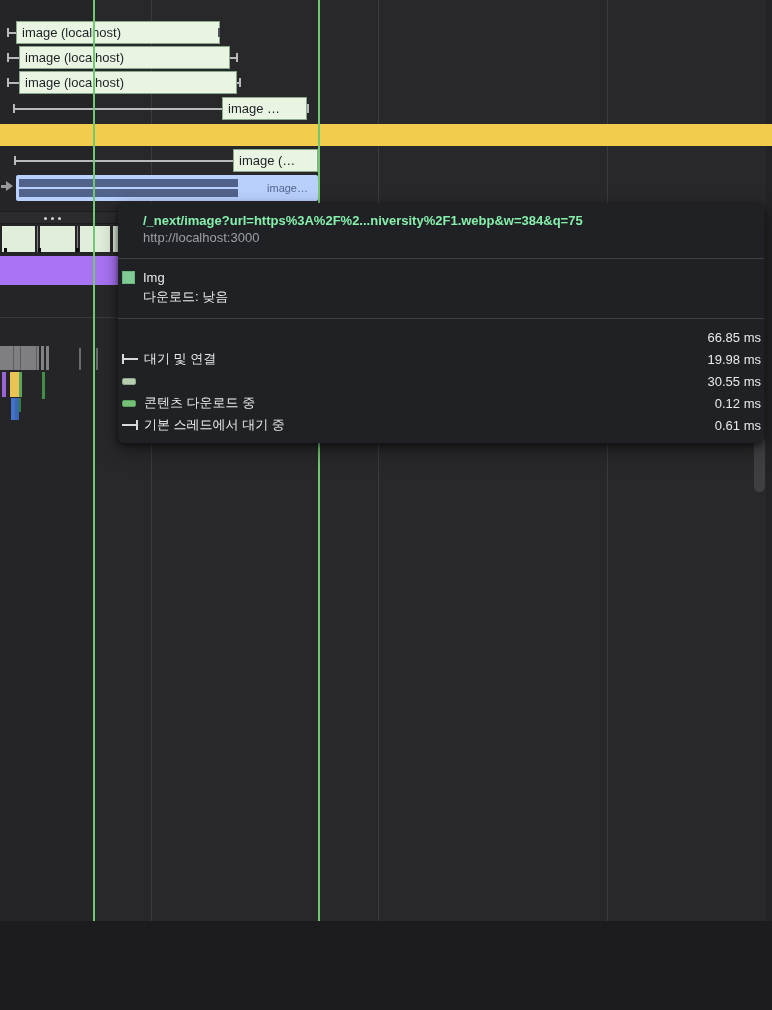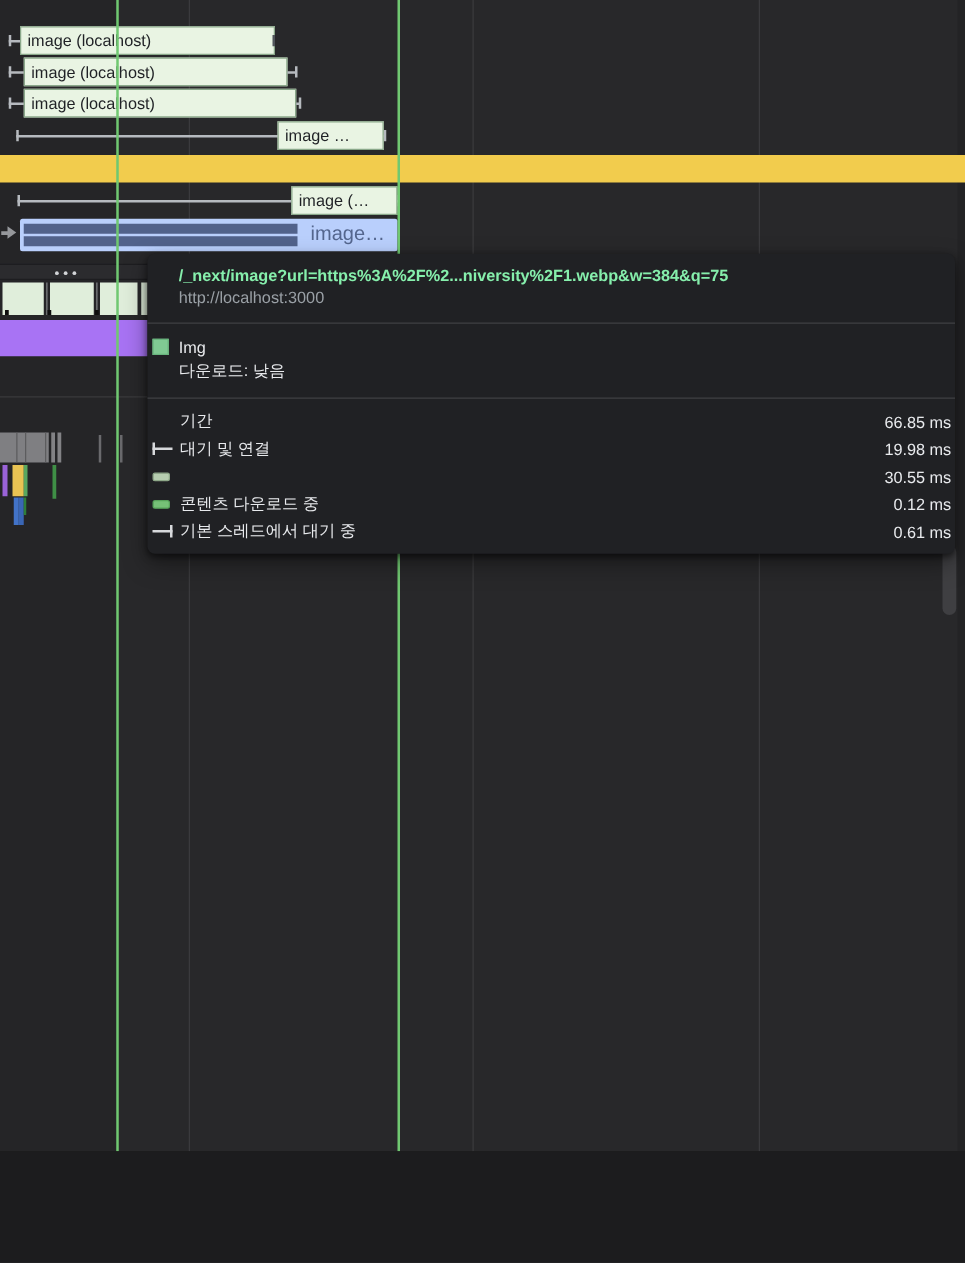--- a/index.html
+++ b/index.html
@@ -20,21 +20,21 @@
   .req-box{position:absolute;height:23px;background:var(--box_green_fill);border:1px solid var(--box_green_border);
     box-sizing:border-box;color:var(--box_text);font-size:13px;line-height:21px;padding-left:5px;
     white-space:nowrap;overflow:hidden;z-index:2;}
   .wh-line{position:absolute;height:2px;background:var(--whisker);z-index:2;}
   .wh-cap{position:absolute;width:2px;height:9px;background:var(--whisker);z-index:2;}
   .wh-cap.dark{background:#50545a;z-index:3;}
   
   .sel-box{position:absolute;left:16px;top:175px;width:302px;height:26px;background:var(--selected_fill);
     border-radius:2px;z-index:2;}
   .sel-inner{position:absolute;left:3px;width:219px;height:8px;background:var(--selected_inner);}
-  .sel-label{position:absolute;right:10px;top:0;height:26px;line-height:26px;font-size:16px;color:var(--selected_text);}
+  .sel-label{position:absolute;right:10px;top:0;height:26px;line-height:26px;font-size:11px;color:var(--selected_text);}
   .sel-arrow{position:absolute;left:1px;top:181px;z-index:2;}
   .sel-arrow .stem{position:absolute;left:0;top:3.5px;width:7px;height:3px;background:#96989c;}
   .sel-arrow .head{position:absolute;left:5px;top:0;width:0;height:0;
     border-left:7px solid #96989c;border-top:5px solid transparent;border-bottom:5px solid transparent;}
   
   .yellow-bar{position:absolute;left:0;top:124px;width:772px;height:22px;background:var(--yellow);z-index:2;}
   
   .dots-strip{position:absolute;left:0;top:211px;width:118px;height:13px;background:#2b2b2e;
     border-top:1px solid #1d1d20;border-bottom:1px solid #1d1d20;box-sizing:border-box;z-index:2;}
   .dots{position:absolute;left:44px;top:5px;display:flex;gap:4px;}
@@ -186,21 +186,20 @@
     <div class="tt-title">/_next/image?url=https%3A%2F%2...niversity%2F1.webp&amp;w=384&amp;q=75</div>
     <div class="tt-origin">http://localhost:3000</div>
     <div class="tt-div" style="top:55px"></div>
     <div class="tt-swatch-img"></div>
     <div class="tt-type">Img</div>
     <div class="tt-priority">다운로드: 낮음</div>
     <div class="tt-div" style="top:115px"></div>
     <div class="tt-rows">
       <div class="tt-row">
         <span class="tt-ic"></span>
-        <span class="tt-label">기간</span>
         <span class="tt-value">66.85 ms</span>
       </div>
       <div class="tt-row">
         <span class="tt-ic">
           <span class="ic-wh left">
               <span class="c"></span>
               <span class="l"></span>
             </span>
         </span>
         <span class="tt-label">대기 및 연결</span>

